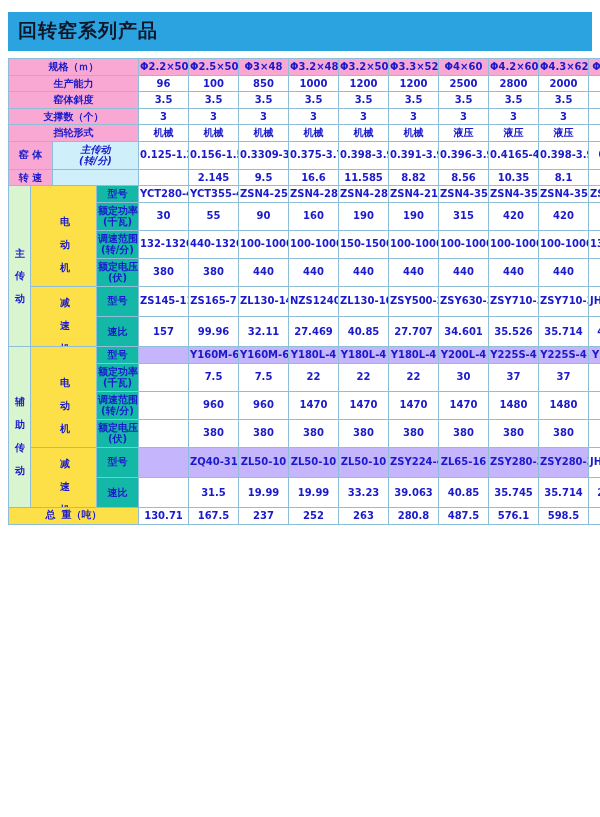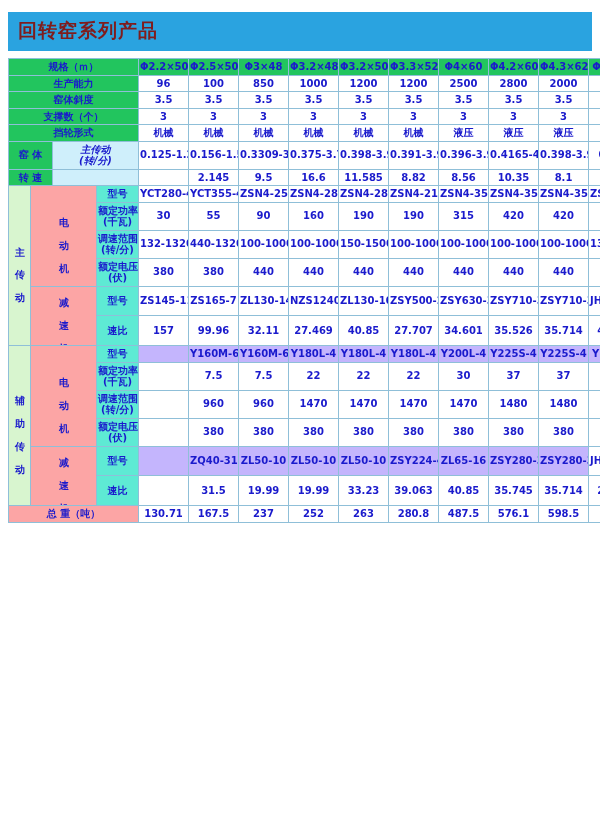--- a/index.html
+++ b/index.html
@@ -15,21 +15,21 @@
   }
   .page {
     width: 600px;
     height: 817px;
     position: relative;
     box-sizing: border-box;
     padding: 8px 6px 6px 6px;
   }
   .title-bar {
     background: #2aa3e0;
-    color: #7f1d1d;
+    color: #0f172a;
     font-size: 19px;
     font-weight: bold;
     padding: 6px 10px 7px 10px;
     letter-spacing: 1px;
     margin: 4px 2px 7px 2px;
   }
   table.spec {
     border-collapse: collapse;
     width: 586px;
     margin: 0 2px;
@@ -41,40 +41,41 @@
     vertical-align: middle;
     font-size: 10px;
     color: #1a1acc;
     font-weight: bold;
     padding: 2px 1px;
     line-height: 1.15;
     white-space: nowrap;
     overflow: hidden;
   }
   td.hdr {
-    background: #22c55e;
+    background: #f9a8d4;
     font-size: 11px;
   }
   td.hdr-sm {
     background: #cfeffb;
     font-size: 9px;
     line-height: 1.1;
     font-style: italic;
   }
   td.side {
-    background: #fca5a5;
+    background: #fde047;
     font-size: 11px;
+    font-family: Liberation Mono, monospace;
   }
   td.side-vert {
     background: #d8f5cf;
     font-size: 11px;
     width: 22px;
   }
   td.sub {
-    background: #5eead4;
+    background: #14b8a6;
     font-size: 9.5px;
   }
   td.val {
     background: #ffffff;
     font-size: 10.5px;
   }
   td.val-sm {
     background: #c4b5fd;
     font-size: 8.5px;
   }

